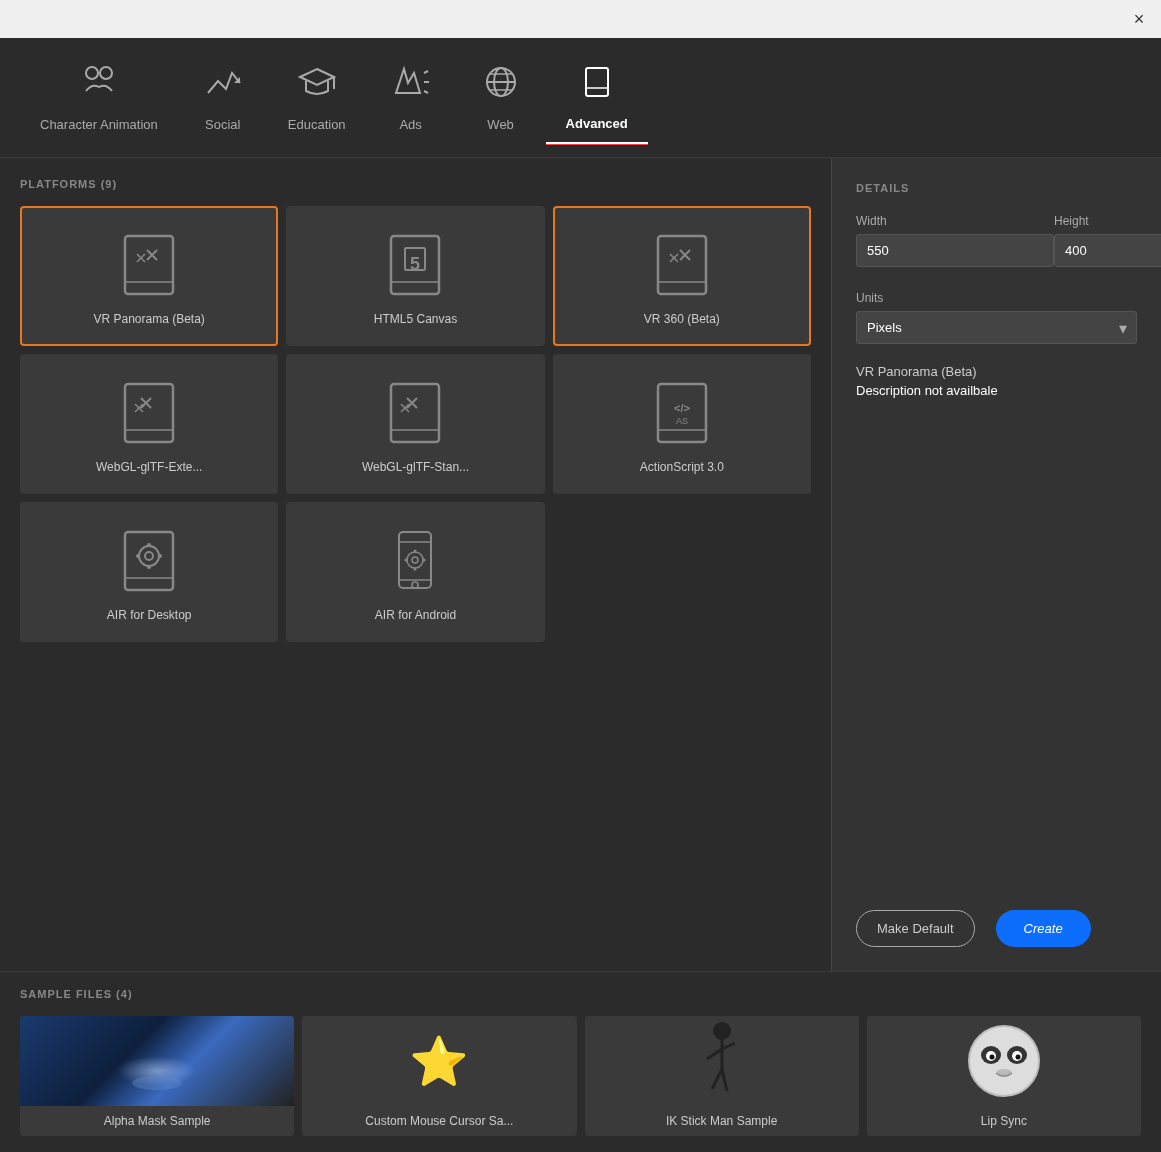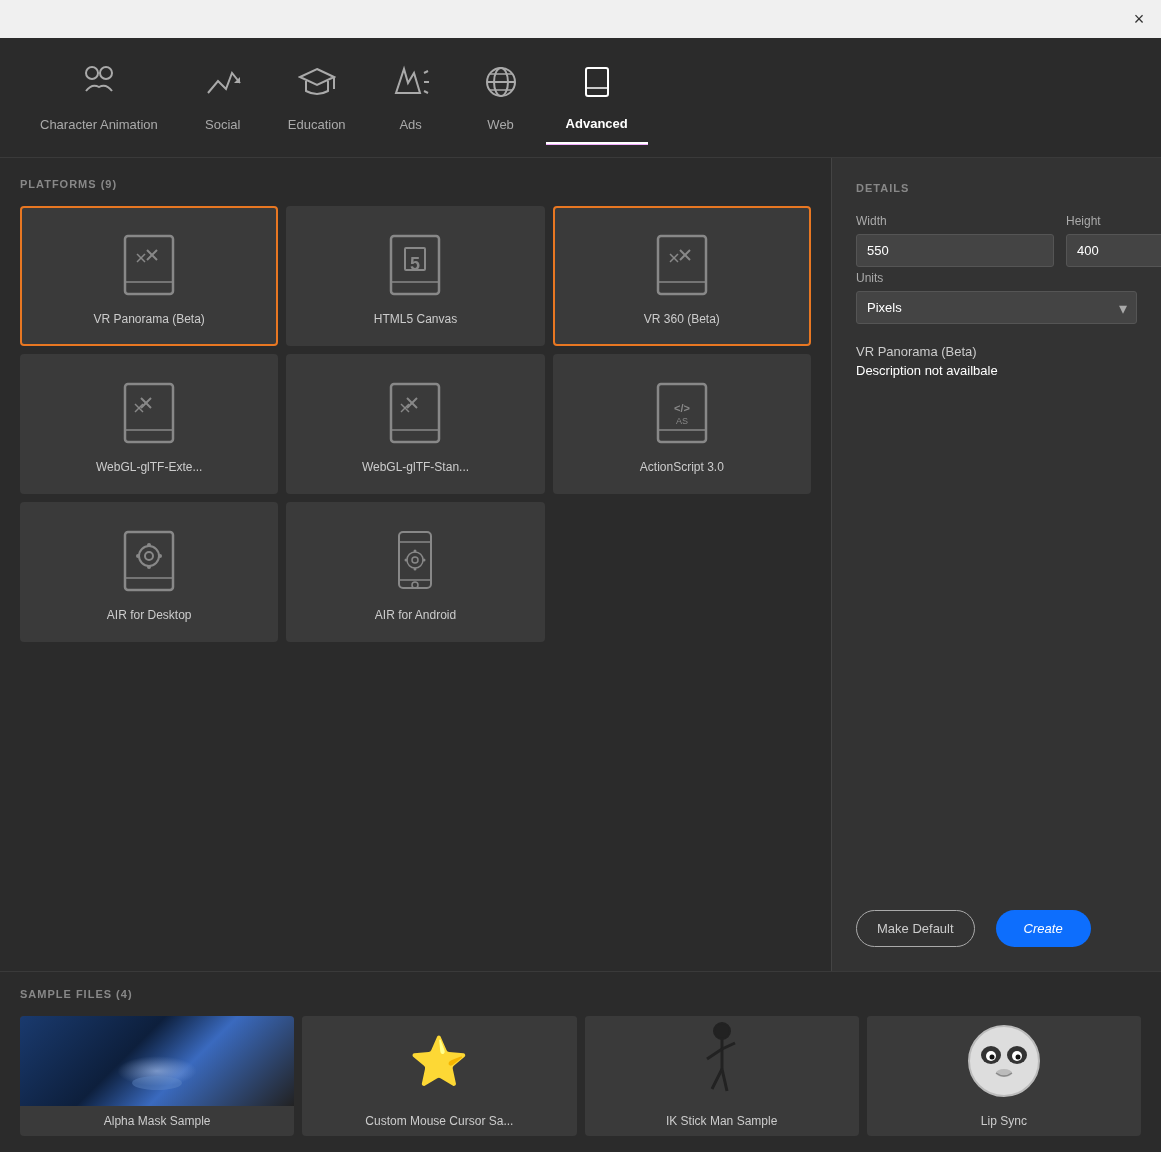--- a/index.html
+++ b/index.html
@@ -145,22 +145,21 @@
     
     .details-title {
       font-size: 11px;
       color: #888;
       letter-spacing: 1px;
       font-weight: 600;
       margin-bottom: 20px;
     }
     .field-row {
       display: flex;
-      gap: 12px;
-      margin-bottom: 4px;
+      margin-bottom: 24px;
     }
     .field-group {
       display: flex;
       flex-direction: column;
       flex: 1;
     }
     .field-label {
       font-size: 12px;
       color: #aaa;
       margin-bottom: 6px;
@@ -339,21 +338,21 @@
           <circle cx="19" cy="19" r="14" stroke="#aaa" stroke-width="2" fill="none"></circle>
           <ellipse cx="19" cy="19" rx="7" ry="14" stroke="#aaa" stroke-width="2" fill="none"></ellipse>
           <line x1="5" y1="19" x2="33" y2="19" stroke="#aaa" stroke-width="2"></line>
           <line x1="7" y1="11" x2="31" y2="11" stroke="#aaa" stroke-width="1.5"></line>
           <line x1="7" y1="27" x2="31" y2="27" stroke="#aaa" stroke-width="1.5"></line>
         </svg>
       </span>
       <span>Web</span>
     </div>
 
-    <div class="nav-item active" style="border-bottom: 2px solid #f0abfc; justify-content: center;">
+    <div class="nav-item active" style="border-bottom: 2px solid #ef4444; justify-content: center;">
       <span class="nav-icon">
         <svg width="38" height="38" viewBox="0 0 38 38" fill="none">
           <rect x="8" y="6" width="22" height="28" rx="2" stroke="#fff" stroke-width="2" fill="none"></rect>
           <line x1="8" y1="26" x2="30" y2="26" stroke="#fff" stroke-width="1.5"></line>
         </svg>
       </span>
       <span style="color:#fff; font-weight:600;">Advanced</span>
     </div>
   </nav>
 

